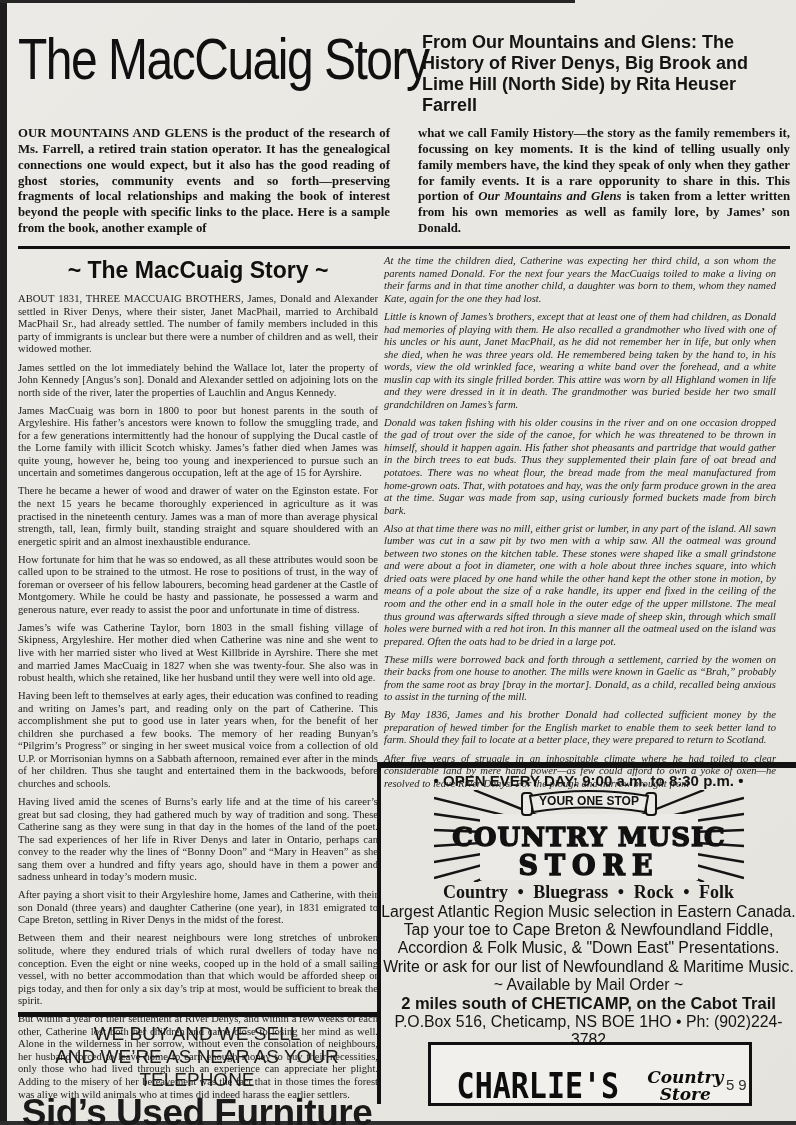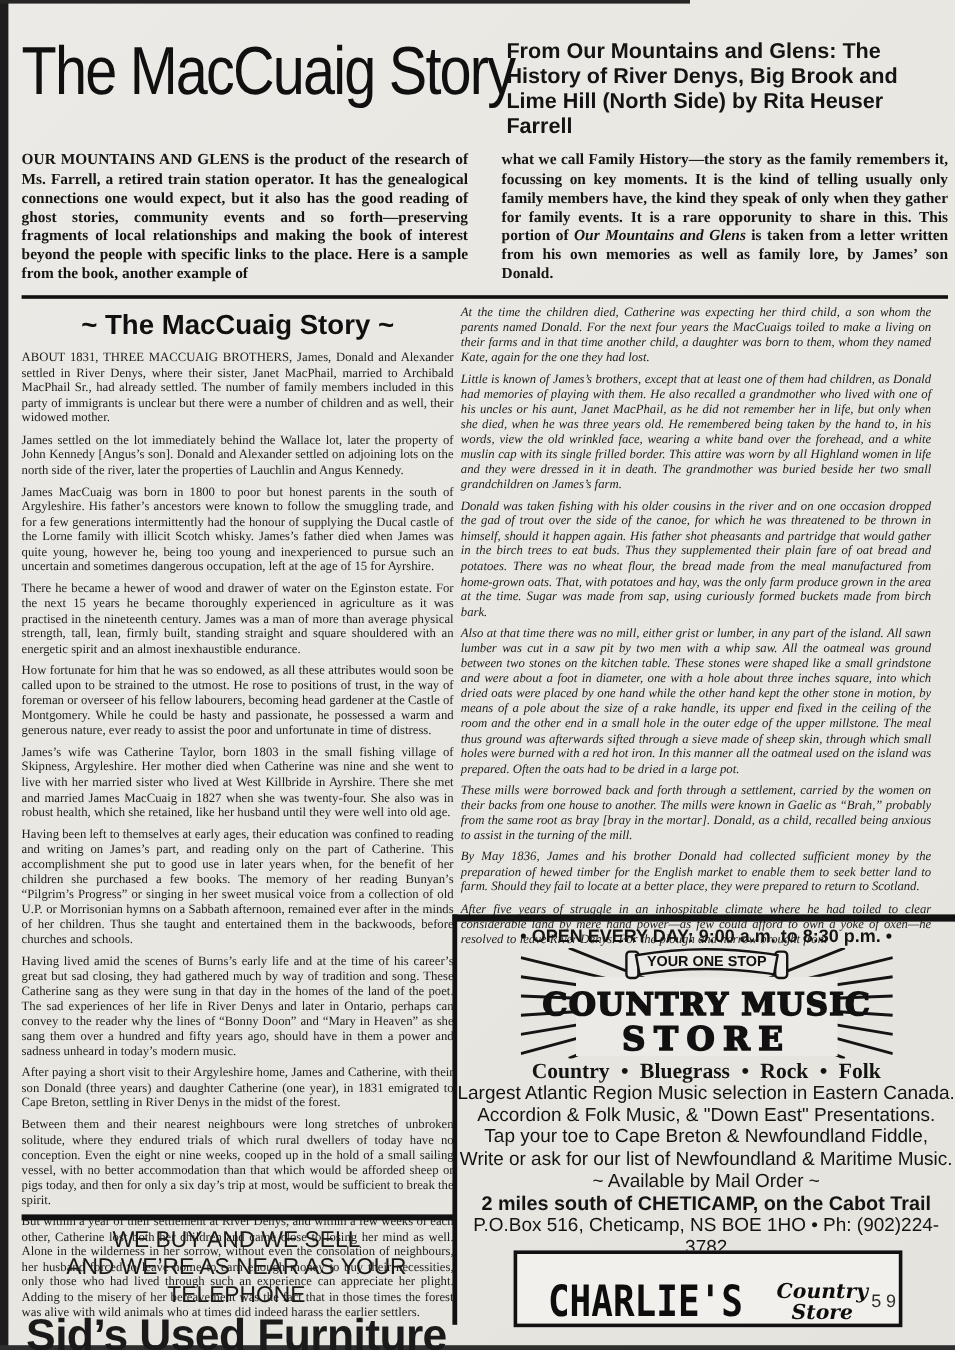--- a/index.html
+++ b/index.html
@@ -197,22 +197,22 @@
           <path d="M96 6 Q155 -4 214 6 L211 22 Q155 13 99 22 Z" fill="#eceae6" stroke="#141414" stroke-width="2"></path>
           <text x="155" y="15" text-anchor="middle" font-family="Liberation Sans, sans-serif" font-size="12" font-weight="700" fill="#111">YOUR ONE STOP</text>
         </g>
 
         <text x="155" y="56" text-anchor="middle" font-family="DejaVu Serif, serif" font-size="26" font-weight="700" letter-spacing="1" fill="#111" stroke="#111" stroke-width="1.4">COUNTRY MUSIC</text>
         <text x="155" y="85" text-anchor="middle" font-family="DejaVu Serif, serif" font-size="27" font-weight="700" letter-spacing="7" fill="#111" stroke="#111" stroke-width="1.4">STORE</text>
       </svg>
     </div>
     <div class="genres">Country • Bluegrass • Rock • Folk</div>
     <div class="m-line">Largest Atlantic Region Music selection in Eastern Canada.</div>
+    <div class="m-line">Tap your toe to Cape Breton &amp; Newfoundland  Fiddle,</div>
     <div class="m-line">Accordion &amp; Folk Music, &amp; "Down East" Presentations.</div>
-    <div class="m-line">Tap your toe to Cape Breton &amp; Newfoundland  Fiddle,</div>
     <div class="m-line">Write or ask for our list of Newfoundland &amp; Maritime Music.</div>
     <div class="m-line">~ Available by Mail Order ~</div>
     <div class="m-line-b">2 miles south of CHETICAMP, on the Cabot Trail</div>
     <div class="m-line">P.O.Box 516, Cheticamp, NS BOE 1HO • Ph: (902)224-3782</div>
   </div>
 
   <div class="charlies">
     <div class="charlies-name">CHARLIE'S</div>
     <div class="charlies-sub">
       <div>Country</div>

